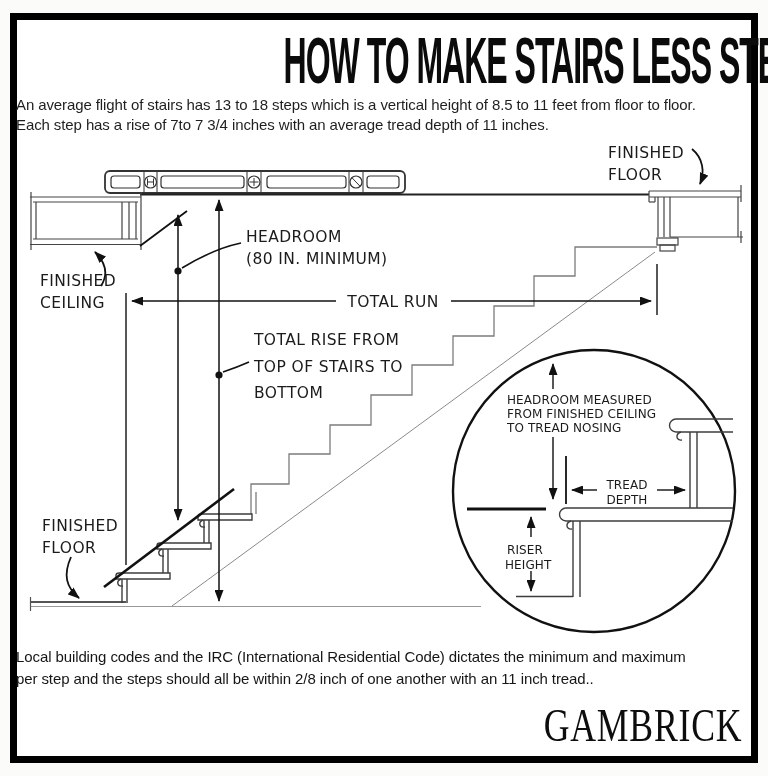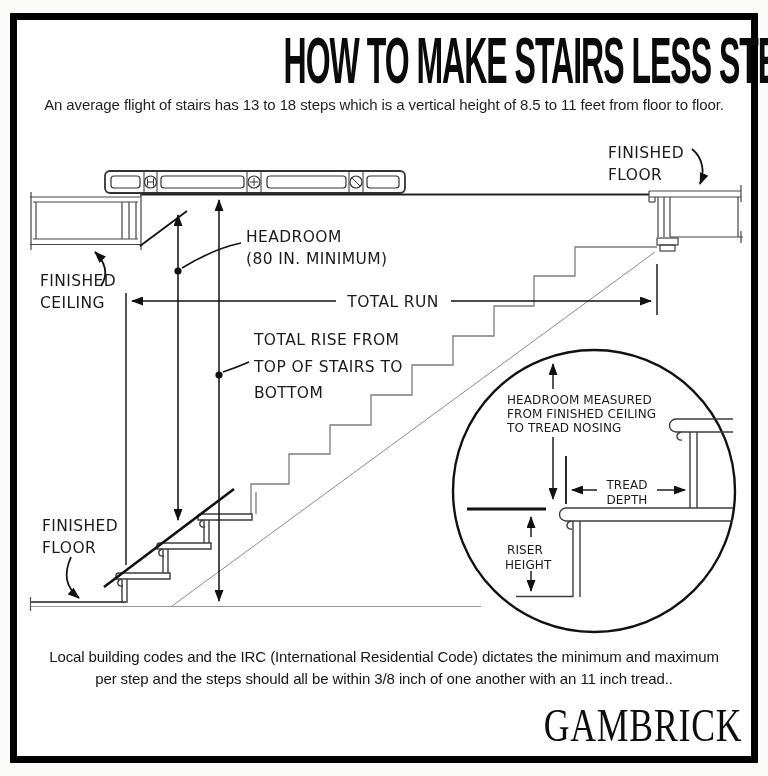--- a/index.html
+++ b/index.html
@@ -13,25 +13,25 @@
     position:absolute;left:10px;top:13px;width:748px;height:750px;
     box-sizing:border-box;border:7px solid #000;background:#ffffff;
   }
   .title-wrap{position:absolute;left:16px;top:24px;width:736px;text-align:center;white-space:nowrap;}
   .title-inner{
     display:inline-block;font-family:"Liberation Sans",sans-serif;
     font-weight:700;font-size:64px;letter-spacing:-2px;
     transform:scaleX(0.5);transform-origin:50% 50%;color:#0b0b0b;
   }
   .intro{
-    position:absolute;left:16px;top:95px;width:736px;text-align:center;
+    position:absolute;left:16px;top:95px;width:736px;text-align:left;
     font-size:15px;line-height:19.5px;letter-spacing:-0.1px;color:#1f1f1f;
   }
   .footer-text{
-    position:absolute;left:16px;top:646px;width:736px;text-align:center;
+    position:absolute;left:16px;top:646px;width:736px;
     font-size:15px;line-height:22px;letter-spacing:-0.1px;color:#161616;
   }
   .brand{position:absolute;right:26px;top:698px;white-space:nowrap;}
   .brand-inner{
     display:inline-block;font-family:"Liberation Serif",serif;
     font-size:47px;letter-spacing:1px;color:#0d0d0d;
     transform:scaleX(0.76);transform-origin:100% 50%;
   }
   svg{position:absolute;left:0;top:0;}
   .arch{font-family:"DejaVu Sans",sans-serif;fill:#1b1b1b;}
@@ -42,20 +42,21 @@
 <body>
 
 <div class="frame"></div>
 
 <div class="title-wrap">
   <span class="title-inner">HOW TO MAKE STAIRS LESS STEEP</span>
 </div>
 
 <div class="intro">
   <div>An average flight of stairs has 13 to 18 steps which is a vertical height of 8.5 to 11 feet from floor to floor.</div>
+  <div>Each step has a rise of 7to 7 3/4 inches with an average tread depth of 11 inches.</div>
 </div>
 
 <svg width="768" height="776" viewBox="0 0 768 776" aria-hidden="true">
   <defs>
     <marker id="arw" viewBox="0 0 12 9" markerWidth="12" markerHeight="9" refX="11" refY="4.5" orient="auto-start-reverse" markerUnits="userSpaceOnUse">
       <path d="M0,0L12,4.5L0,9Z" fill="#111"></path>
     </marker>
   </defs>
 
   <g stroke="#333" fill="none">
@@ -209,18 +210,18 @@
     <text class="arch lbl-s" x="507" y="432">TO TREAD NOSING</text>
     <text class="arch lbl-s" x="627" y="489" text-anchor="middle">TREAD</text>
     <text class="arch lbl-s" x="627" y="504" text-anchor="middle">DEPTH</text>
     <text class="arch lbl-s" x="507" y="554">RISER</text>
     <text class="arch lbl-s" x="505" y="569">HEIGHT</text>
   </g>
 </svg>
 
 <div class="footer-text">
   <div>Local building codes and the IRC (International Residential Code) dictates the minimum and maximum</div>
-  <div>per step and the steps should all be within 3/8 inch of one another with an 11 inch tread..</div>
+  <div>per step and the steps should all be within 2/8 inch of one another with an 11 inch tread..</div>
 </div>
 
 <div class="brand">
   <span class="brand-inner">GAMBRICK</span>
 </div>
 
 </body></html>

